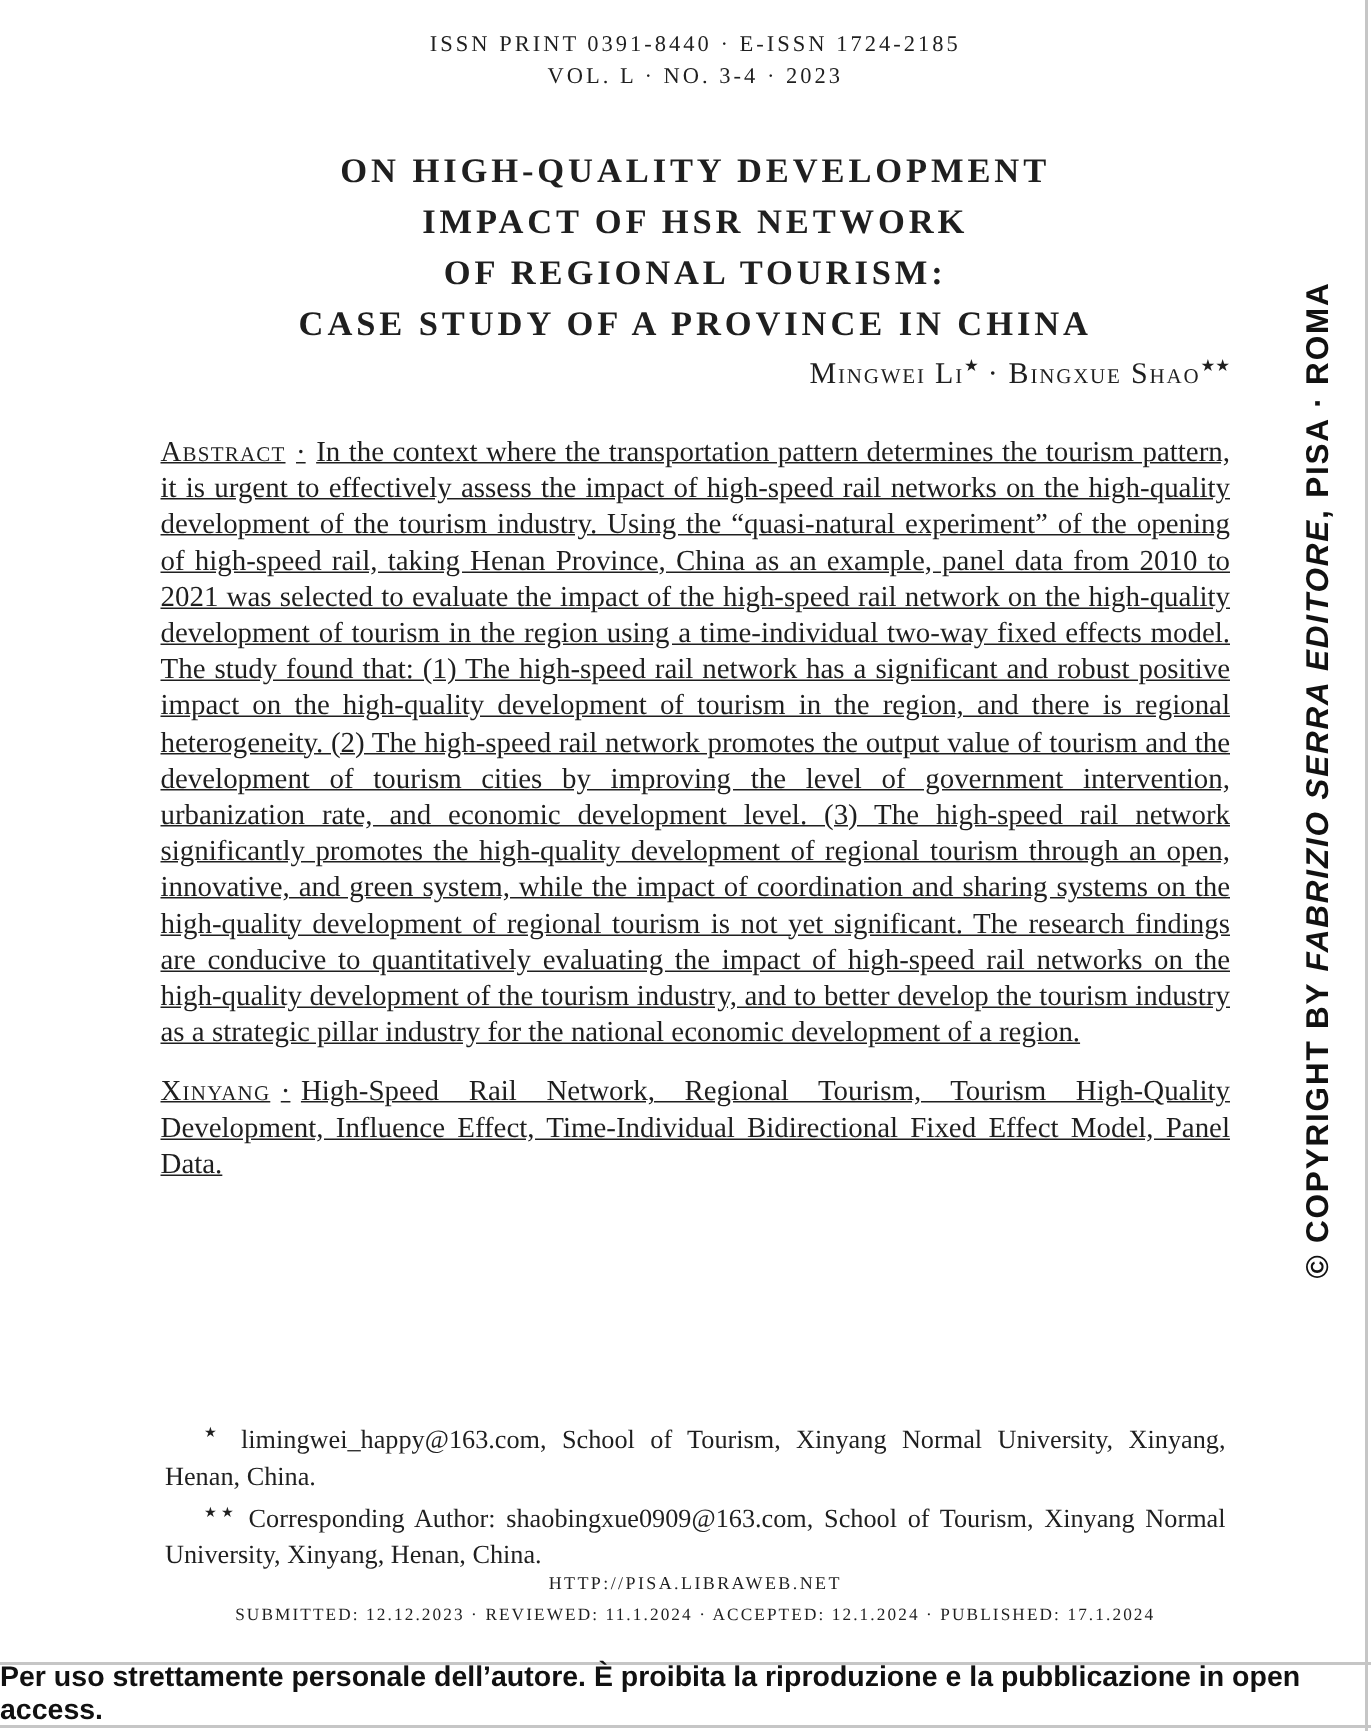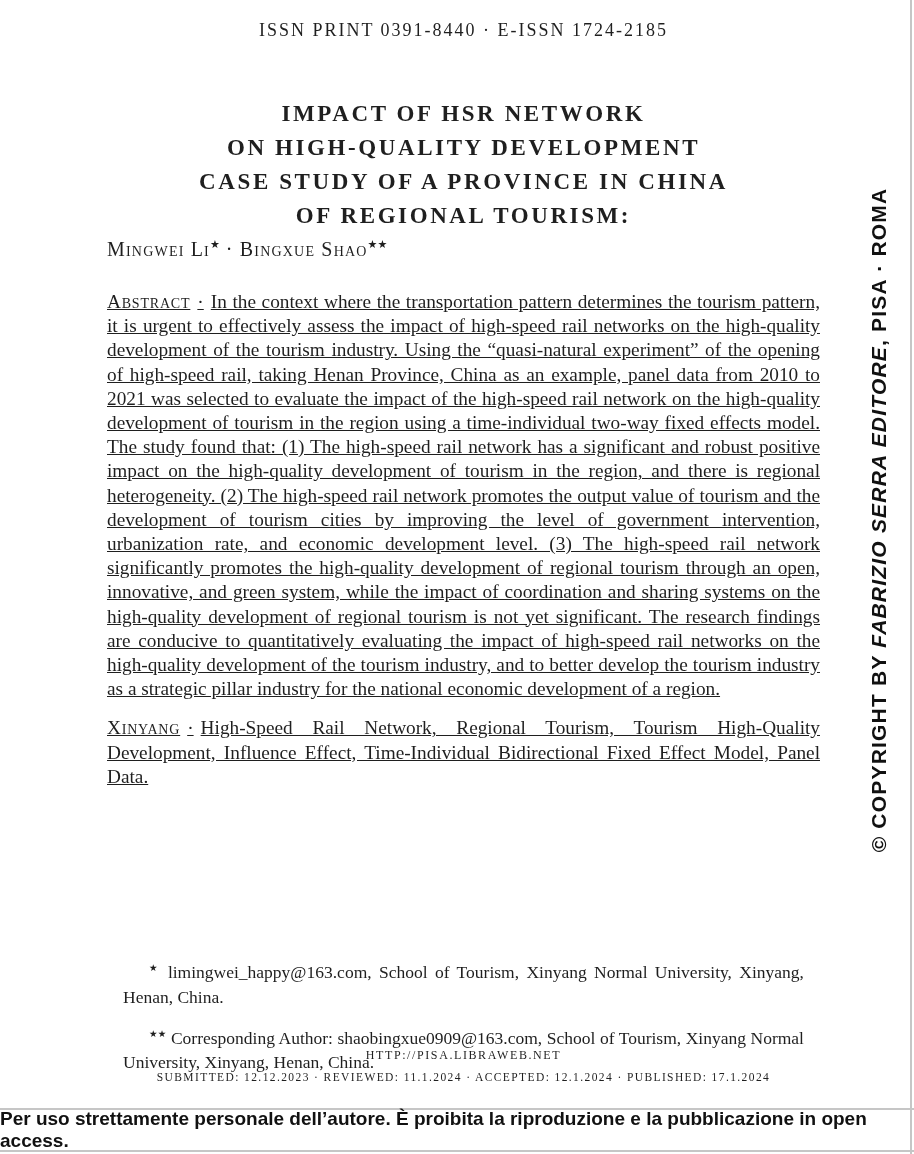--- a/index.html
+++ b/index.html
@@ -24,21 +24,21 @@
     width: 713px;
     text-align: center;
   }
   .journal-name {
     font-size: 13.5px;
     letter-spacing: 2.2px;
     line-height: 21px;
     font-weight: 500;
   }
   .journal-sub {
-    font-size: 18px;
+    font-size: 15px;
     letter-spacing: 2.0px;
     line-height: 21px;
   }
   
   .title-block {
     position: absolute;
     top: 97px;
     left: 87px;
     width: 753px;
     text-align: center;
@@ -47,21 +47,21 @@
     letter-spacing: 2.6px;
     line-height: 34px;
     margin: 0;
   }
   
   .authors-line {
     position: absolute;
     top: 238px;
     left: 107px;
     width: 713px;
-    text-align: left;
+    text-align: right;
     font-size: 20px;
     font-variant: small-caps;
     letter-spacing: 1.2px;
   }
   .authors-line .sep {
     margin: 0 6px;
   }
   sup.star {
     font-size: 11px;
     vertical-align: super;
@@ -93,21 +93,21 @@
     margin: 0 7px;
   }
   
   .footnotes {
     position: absolute;
     top: 944px;
     left: 107px;
     width: 713px;
   }
   .footnote {
-    margin: 16px;
+    margin: 3px;
     font-size: 17.5px;
     line-height: 24.8px;
     text-align: justify;
     text-indent: 26px;
   }
   .footnote sup.star {
     font-size: 9.5px;
   }
   
   .pubinfo {
@@ -172,27 +172,28 @@
     color: #111111;
   }
 </style>
 </head>
 <body>
 
 <div class="page">
 
   <header class="journal-header">
     <div class="journal-sub">ISSN PRINT 0391-8440 · E-ISSN 1724-2185</div>
+    <div class="journal-sub">VOL. L · NO. 3-4 · 2023</div>
   </header>
 
   <h1 class="title-block">
+    <div>ON HIGH-QUALITY DEVELOPMENT</div>
     <div>IMPACT OF HSR NETWORK</div>
-    <div>ON HIGH-QUALITY DEVELOPMENT</div>
+    <div>OF REGIONAL TOURISM:</div>
     <div>CASE STUDY OF A PROVINCE IN CHINA</div>
-    <div>OF REGIONAL TOURISM:</div>
   </h1>
 
   <div class="authors-line">
     <span><span>Mingwei Li</span><sup class="star">★</sup></span><span class="sep">·</span><span><span>Bingxue Shao</span><sup class="star">★★</sup></span>
   </div>
 
   <div class="body-col">
     <p class="para"><span class="sc-label">Abstract</span><span class="inline-sep">·</span><span>In the context where the transportation pattern determines the tourism pattern, it is urgent to effectively assess the impact of high-speed rail networks on the high-quality development of the tourism industry. Using the “quasi-natural experiment” of the opening of high-speed rail, taking Henan Province, China as an example, panel data from 2010 to 2021 was selected to evaluate the impact of the high-speed rail network on the high-quality development of tourism in the region using a time-individual two-way fixed effects model. The study found that: (1) The high-speed rail network has a significant and robust positive impact on the high-quality development of tourism in the region, and there is regional heterogeneity. (2) The high-speed rail network promotes the output value of tourism and the development of tourism cities by improving the level of government intervention, urbanization rate, and economic development level. (3) The high-speed rail network significantly promotes the high-quality development of regional tourism through an open, innovative, and green system, while the impact of coordination and sharing systems on the high-quality development of regional tourism is not yet significant. The research findings are conducive to quantitatively evaluating the impact of high-speed rail networks on the high-quality development of the tourism industry, and to better develop the tourism industry as a strategic pillar industry for the national economic development of a region.</span></p>
     <p class="para"><span class="sc-label">Xinyang</span><span class="inline-sep">·</span><span>High-Speed Rail Network, Regional Tourism, Tourism High-Quality Development, Influence Effect, Time-Individual Bidirectional Fixed Effect Model, Panel Data.</span></p>
   </div>

